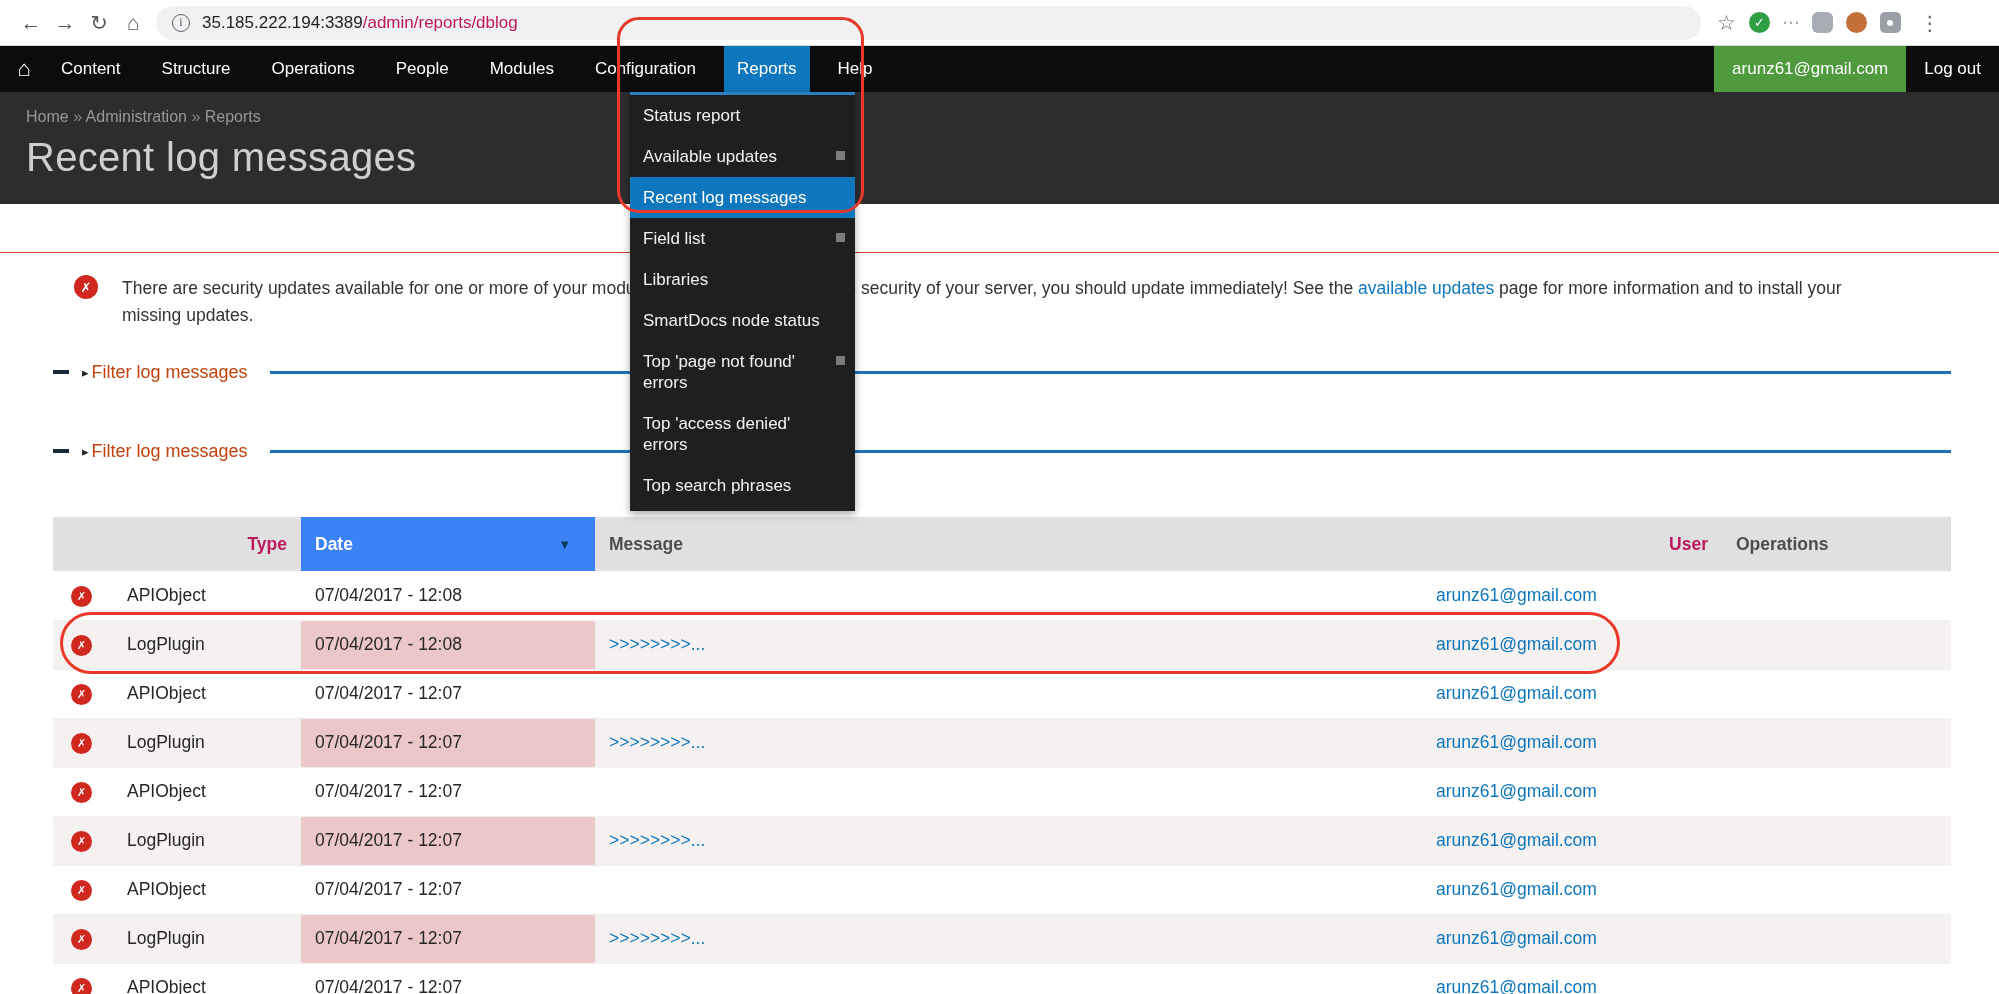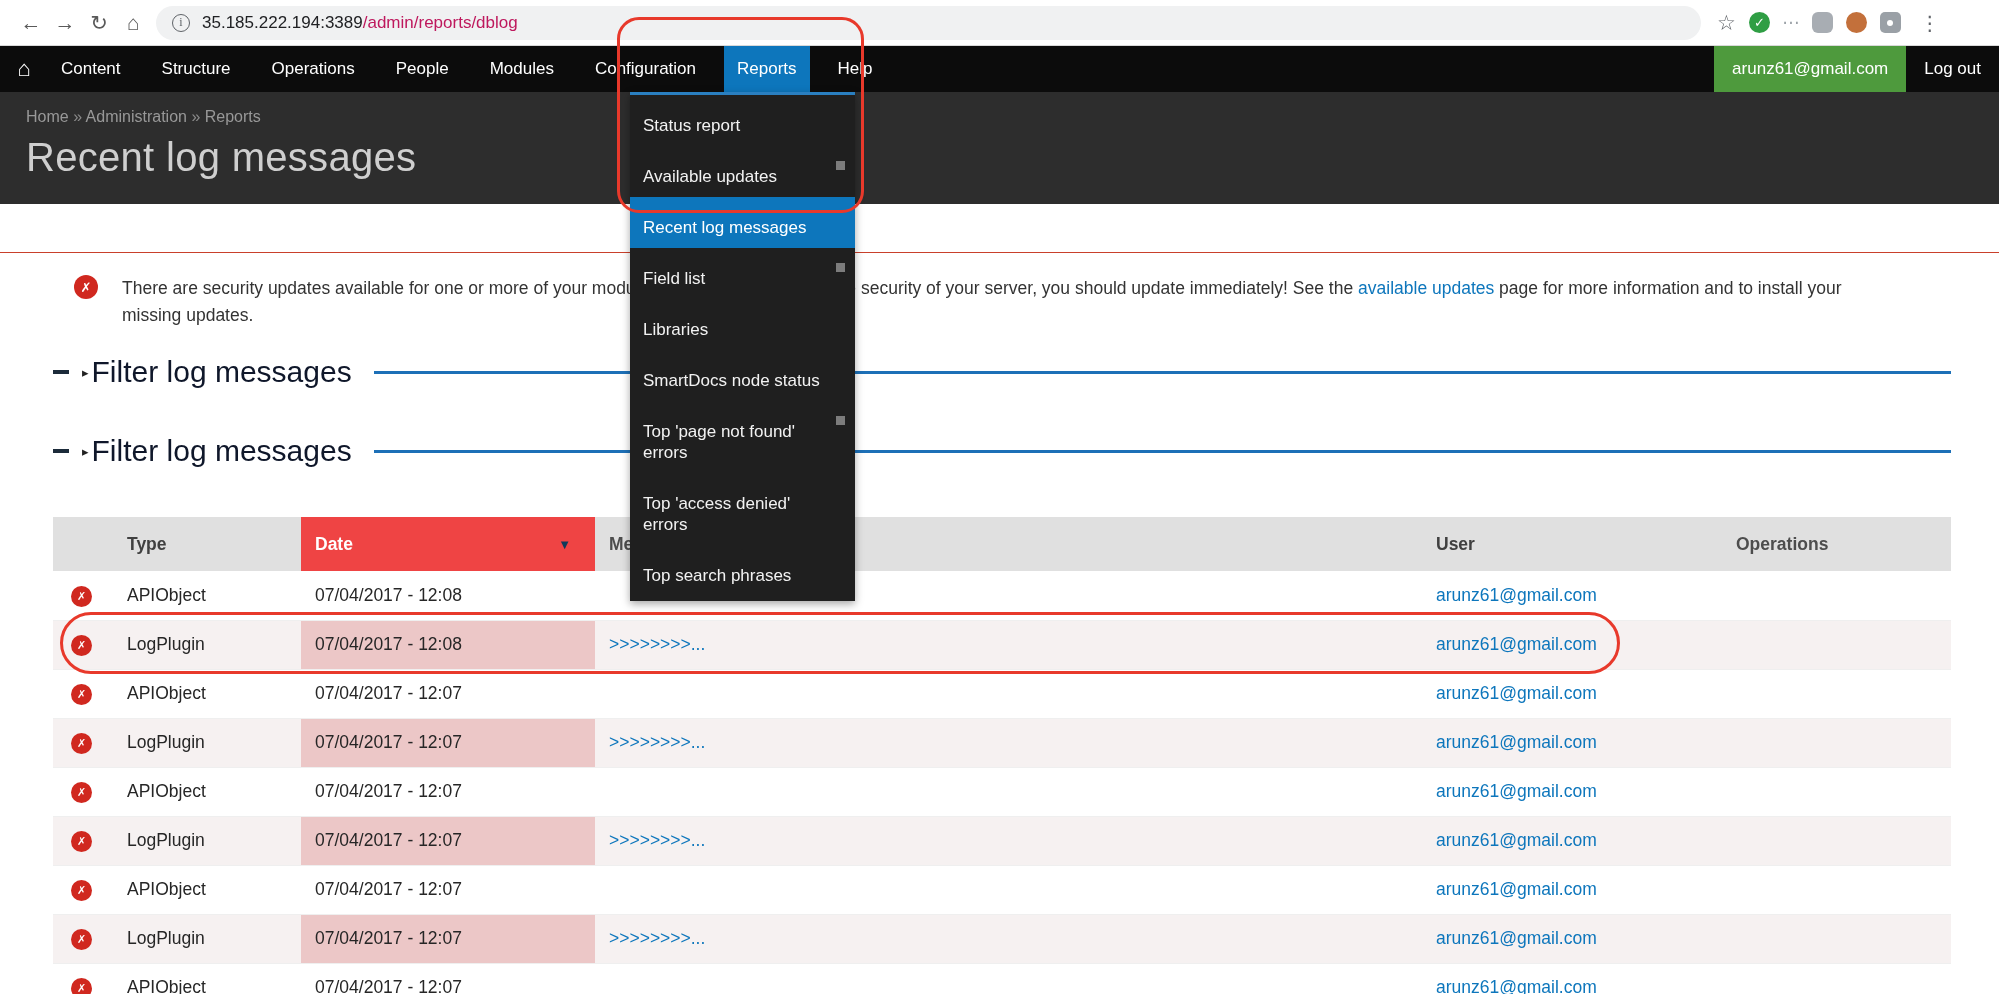--- a/index.html
+++ b/index.html
@@ -47,38 +47,38 @@
   .row .err-icon { width:21px; height:21px; font-size:11px; }
   .messages-text { margin-left:24px; font-size:17.5px; color:#333; line-height:27px; max-width:1780px; }
   a.link { color:#0d76bc; text-decoration:none; cursor:pointer; }
 
   
   .fieldset-row { display:flex; align-items:center; margin:0 48px 0 53px; height:34px; }
   .fieldset-row.first { margin-top:0; }
   .fieldset-row.second { margin-top:45px; }
   .dash { width:16px; height:4px; background:#1c2b3a; margin-right:13px; flex:0 0 auto; }
   .tri { color:#222; font-size:13px; margin-right:3px; }
-  .legend { color:#0f172a; font-size:30px; cursor:pointer; white-space:nowrap; }
+  .legend { color:#c2410c; font-size:18px; cursor:pointer; white-space:nowrap; }
   .fline { flex:1; height:3px; background:#1d70b7; margin-left:22px; }
 
   
   .log-table { margin:49px 0 0 53px; width:1898px; border-collapse:collapse; font-size:17.5px; table-layout:fixed; }
   .log-table th { text-align:left; font-weight:bold; background:#e0e0e0; height:54px; padding:0 14px; color:#4d4d4d; vertical-align:middle; position:relative; }
-  .log-table th.th-link { color:#404040; cursor:pointer; }
-  .log-table th.th-sorted { background:#ef4444; color:#fff; cursor:pointer; }
+  .log-table th.th-link { color:#be185d; cursor:pointer;text-align:right; }
+  .log-table th.th-sorted { background:#3b82f6; color:#fff; cursor:pointer; }
   .sort-caret { position:absolute; right:24px; top:50%; transform:translateY(-50%); font-size:13px; color:#0e3a5a; }
   .log-table td { height:49px; padding:12px 14px; color:#262626; vertical-align:middle; border-bottom:1px solid #efefef; white-space:nowrap; overflow:hidden; }
   tr.plain-row td { background:#ffffff; }
   tr.err-row td { background:#f6f1f1; }
   tr.err-row td.date-cell { background:#ecc7c7; }
   td.icon-cell { padding:0 0 0 18px; }
 
   
   .dropdown { position:absolute; left:630px; top:92px; width:225px; background:#1f1f1f; border-top:3px solid #2a7fc0; z-index:60; padding-bottom:5px; box-shadow:0 3px 8px rgba(0,0,0,.35); }
-  .dd-item { position:relative; padding:20px 28px 10px 13px; color:#f2f2f2; font-size:17px; line-height:21px; cursor:pointer; }
+  .dd-item { position:relative; padding:10px 28px 10px 13px; color:#f2f2f2; font-size:17px; line-height:21px; cursor:pointer; }
   .dd-item.active { background:#0d76bc; color:#fff; }
   .dd-badge { position:absolute; right:10px; top:15px; width:9px; height:9px; background:#7c7c7c; }
 
   
   .annot { position:absolute; border:3px solid #e8392b; z-index:120; pointer-events:none; }
   #annot-menu { left:617px; top:17px; width:247px; height:196px; border-radius:22px; }
   #annot-row { left:60px; top:612px; width:1560px; height:62px; border-radius:31px; }
 </style>
 </head>
 <body>

